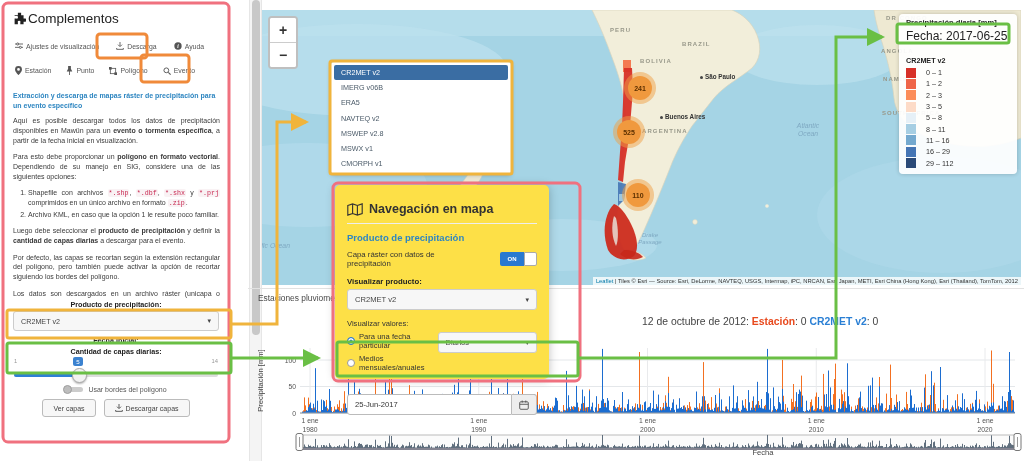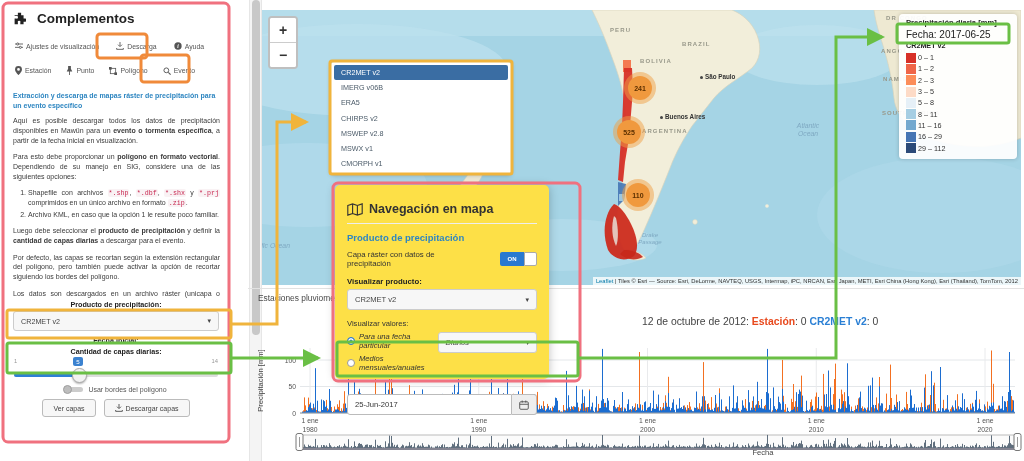--- a/index.html
+++ b/index.html
@@ -3,22 +3,22 @@
 <meta charset="utf-8">
 <style>
   html,body{margin:0;padding:0;background:#fff;}
   .stage{position:relative;width:1024px;height:461px;overflow:hidden;
          font-family:"Liberation Sans",sans-serif;color:#333;background:#fff;}
   .b{font-weight:700;}
   code, .code{font-family:"Liberation Mono",monospace;color:#c7254e;background:#f9f2f4;
         border-radius:2px;padding:0 1px;font-size:.95em;}
   
   .sidebar{position:absolute;left:3px;top:3px;width:226px;height:440px;background:#fff;box-sizing:border-box;}
-  .sb-title{position:absolute;left:10px;top:8px;display:flex;align-items:center;gap:11px;
-            font-size:13.5px;font-weight:700;color:#222;}
+  .sb-title{position:absolute;left:10px;top:8px;display:flex;align-items:center;gap:2px;
+            font-size:13.5px;font-weight:400;color:#222;}
   .sb-tabs{position:absolute;left:12px;top:39px;right:6px;display:flex;gap:17px;font-size:6.9px;color:#555;}
   .sb-tabs .tb,.sb-subtabs .tb{display:flex;align-items:center;gap:3px;white-space:nowrap;}
   .sb-subtabs{position:absolute;left:12px;top:63px;right:6px;display:flex;gap:15px;font-size:6.9px;color:#555;}
   .sb-text{position:absolute;left:10px;right:9px;top:86px;height:210px;overflow:hidden;
            font-size:7px;line-height:1.38;color:#3a3a3a;text-align:justify;}
   .sb-heading{color:#2e86c1;font-weight:700;margin:2px 0 6px 0;text-align:left;}
   .sb-text p{margin:0 0 7px 0;}
   .sb-text ol{margin:0 0 7px 0;padding-left:15px;}
   .sb-text li{margin:0 0 1px 0;}
   .sb-form{position:absolute;left:10px;right:10px;top:297px;}
@@ -62,23 +62,23 @@
   .attribution{position:absolute;right:0;bottom:0;background:rgba(255,255,255,.78);font-size:5.8px;color:#333;
                padding:1px 3px;white-space:nowrap;}
   .attribution .lf{color:#0078a8;}
   .cluster{position:absolute;width:24px;height:24px;border-radius:50%;background:#f0993e;
            box-shadow:0 0 0 4px rgba(240,160,70,.5);display:flex;align-items:center;justify-content:center;
            font-size:7px;font-weight:700;color:#5c3000;}
   
   .legend{position:absolute;right:4px;top:4px;width:118px;background:rgba(255,255,255,.93);border-radius:4px;
           box-shadow:0 0 4px rgba(0,0,0,.2);padding:4px 7px 5px 7px;box-sizing:border-box;z-index:5;}
   .lg-title{font-size:7.6px;font-weight:700;color:#222;margin-bottom:2px;}
-  .lg-sub{font-size:10px;color:#222;margin-bottom:1px;}
+  .lg-sub{font-size:12px;color:#222;margin-bottom:13px;}
   .lg-prod{font-size:7.2px;font-weight:700;color:#222;margin-bottom:2px;}
-  .lg-row{display:flex;align-items:center;gap:2px;height:11.3px;}
+  .lg-row{display:flex;align-items:center;gap:10px;height:11.3px;}
   .lg-sw{width:10px;height:10px;flex:none;}
   .lg-rg{font-size:7.2px;color:#333;}
   
   .dropdown{position:absolute;left:331px;top:62px;width:180px;background:#fff;border-radius:3px;z-index:40;
             box-shadow:0 1px 5px rgba(0,0,0,.3);padding:3px;box-sizing:border-box;}
   .dd-item{height:15.2px;display:flex;align-items:center;padding-left:7px;font-size:7.2px;color:#4a5a68;border-radius:2px;}
   .dd-item.selected{background:#3a6da3;color:#fff;}
   
   .dialog{position:absolute;left:335px;top:185px;width:214px;height:194px;background:#fde047;border-radius:5px;
           box-shadow:0 1px 10px rgba(0,0,0,.25);z-index:35;padding:17px 12px;box-sizing:border-box;}
@@ -88,21 +88,21 @@
   .dlg-row{display:flex;align-items:center;justify-content:space-between;gap:24px;}
   .dlg-text{font-size:7.8px;color:#333;}
   .switch-on{display:flex;align-items:center;}
   .sw-on-box{width:24px;height:14px;background:#2979d0;color:#fff;font-size:6px;font-weight:700;
              display:flex;align-items:center;justify-content:center;border-radius:2px 0 0 2px;}
   .sw-knob{width:13px;height:14px;background:#fff;border:1px solid #aaa;border-radius:0 2px 2px 0;box-sizing:border-box;}
   .dlg-label{font-size:7.8px;font-weight:700;color:#222;margin:9px 0 3px 0;}
   .dlg-select{height:19px;background:#f7f7f7;border:1px solid #ccc;border-radius:3px;display:flex;
               align-items:center;justify-content:space-between;font-size:7.6px;color:#444;padding:0 7px;}
   .dlg-viz{font-size:7.6px;color:#333;margin:9px 0 4px 0;}
-  .viz-row{display:flex;justify-content:flex-start;align-items:flex-start;font-style:italic;}
+  .viz-row{display:flex;justify-content:flex-start;align-items:flex-start;}
   .radios{display:flex;flex-direction:column;gap:4px;}
   .radio-row{display:flex;align-items:center;gap:4px;font-size:7.6px;color:#333;}
   .radio{width:8px;height:8px;border-radius:50%;box-sizing:border-box;flex:none;}
   .radio.sel{background:#2b7cd3;border:1px solid #2b7cd3;box-shadow:inset 0 0 0 1.5px #fff;}
   .radio.un{background:#fff;border:1px solid #999;}
   .freq-select{width:96px;}
   .date-group{display:flex;margin-top:22px;height:21px;}
   .date-input{flex:1;border:1px solid #bbb;border-radius:3px 0 0 3px;font-size:7.6px;color:#333;padding:0 7px;
               outline:none;font-family:"Liberation Sans",sans-serif;background:#fff;min-width:0;}
   .date-addon{width:24px;background:#eee;border:1px solid #bbb;border-left:none;border-radius:0 3px 3px 0;
@@ -384,21 +384,21 @@
   </div>
 
   <div class="dropdown">
 
       <div class="dd-item selected">CR2MET v2</div>
 
       <div class="dd-item">IMERG v06B</div>
 
       <div class="dd-item">ERA5</div>
 
-      <div class="dd-item">CHIRPS v2</div>
+      <div class="dd-item">NAVTEQ v2</div>
 
       <div class="dd-item">MSWEP v2.8</div>
 
       <div class="dd-item">MSWX v1</div>
 
       <div class="dd-item">CMORPH v1</div>
     </div>
 
   <div class="dialog">
     <div class="dlg-title">

